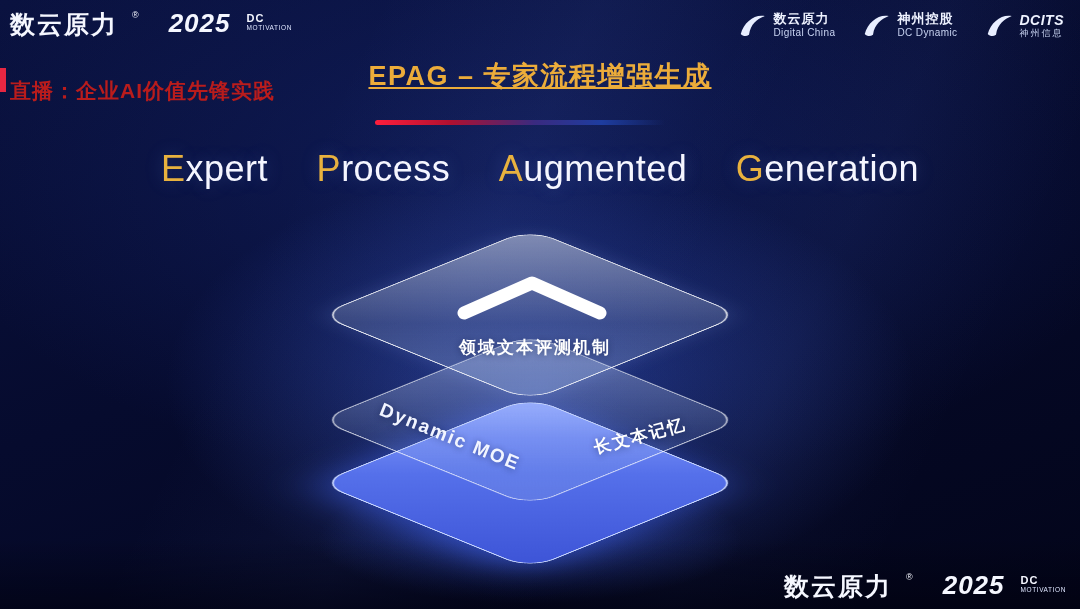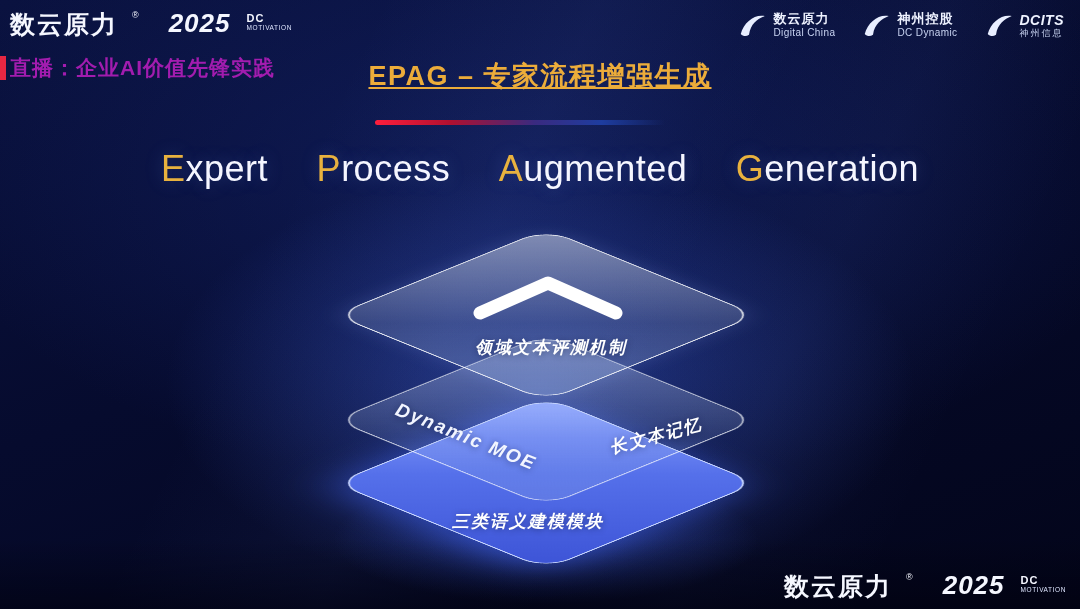--- a/index.html
+++ b/index.html
@@ -32,21 +32,21 @@
   .brand-cn { font-size: 25px; font-weight: bold; letter-spacing: 2px; }
   .brand-reg { font-size: 9px; margin-top: 2px; }
   .brand-year { font-size: 26px; font-weight: bold; font-style: italic; margin-left: 16px; letter-spacing: 1px; }
   .brand-sub { display: flex; flex-direction: column; line-height: 1.05; margin-top: 5px; margin-left: 2px; }
   .brand-sub .dc { font-size: 11px; font-weight: bold; letter-spacing: 1px; }
   .brand-sub .motivation { font-size: 6.5px; letter-spacing: 0.6px; color: #dfe6ff; }
 
   
   .live-row { position: absolute; left: 0; top: 54px; display: flex; align-items: center; }
   .live-bar { width: 6px; height: 24px; background: #e62742; margin-right: 4px; }
-  .live-label { font-size: 21px; font-weight: bold; color: #a21caf; letter-spacing: 1px; }
+  .live-label { font-size: 21px; font-weight: bold; color: #b91c1c; letter-spacing: 1px; margin-top: 23px; }
 
   
   .slide-title {
     position: absolute; left: 0; right: 0; top: 58px; text-align: center;
     font-size: 27px; font-weight: bold; color: #ecac3a; letter-spacing: 1.5px; text-decoration: underline;
   }
   .divider {
     position: absolute; left: 375px; top: 120px; width: 290px; height: 5px; border-radius: 3px;
     background: linear-gradient(90deg, #ff1e3c 0%, #b01030 26%, #3a2a80 55%, #1e3da0 78%, rgba(22,52,150,0) 100%);
   }
@@ -54,21 +54,21 @@
   
   .headline {
     position: absolute; left: 0; right: 0; top: 148px; text-align: center;
     font-size: 36px; font-weight: 500; color: #f5f6ff; letter-spacing: 0.5px;
     text-shadow: 0 0 18px rgba(120,150,255,0.25);
   }
   .headline .word { display: inline-block; margin: 0 19px; }
   .headline .cap { color: #e9b23e; }
 
   
-  .stack { position: absolute; left: 296px; top: 225px; width: 500px; height: 360px; font-style: italic; }
+  .stack { position: absolute; left: 280px; top: 225px; width: 500px; height: 360px; }
   .stack-glow {
     position: absolute; left: 50%; top: 250px; width: 430px; height: 130px; margin-left: -215px;
     background: radial-gradient(ellipse at center, rgba(70,108,255,0.40), rgba(70,108,255,0) 70%);
     z-index: 0;
   }
   .diamond {
     position: absolute; left: 50%; width: 300px; height: 300px; margin-left: -150px;
     border-radius: 34px; transform: rotateX(66deg) rotateZ(45deg);
   }
   .d-top {
@@ -175,21 +175,20 @@
   <div class="diamond d-mid"></div>
   <div class="diamond d-top"></div>
 
   <svg class="chevron" width="160" height="48" viewBox="0 0 160 48">
     <polyline points="12,40 80,10 148,40" fill="none" stroke="#ffffff" stroke-width="13" stroke-linecap="round" stroke-linejoin="round"></polyline>
   </svg>
 
   <div class="lbl lbl-top">领域文本评测机制</div>
   <div class="lbl lbl-dyn">Dynamic MOE</div>
   <div class="lbl lbl-long">长文本记忆</div>
-  <div class="lbl lbl-bottom">三类语义建模模块</div>
 </div>
 
 <div class="bottom-shade"></div>
 
 <div class="brand brand-footer">
   <span class="brand-cn">数云原力</span>
   <span class="brand-reg">®</span>
   <span class="brand-year">2025</span>
   <span class="brand-sub">
     <span class="dc">DC</span>

